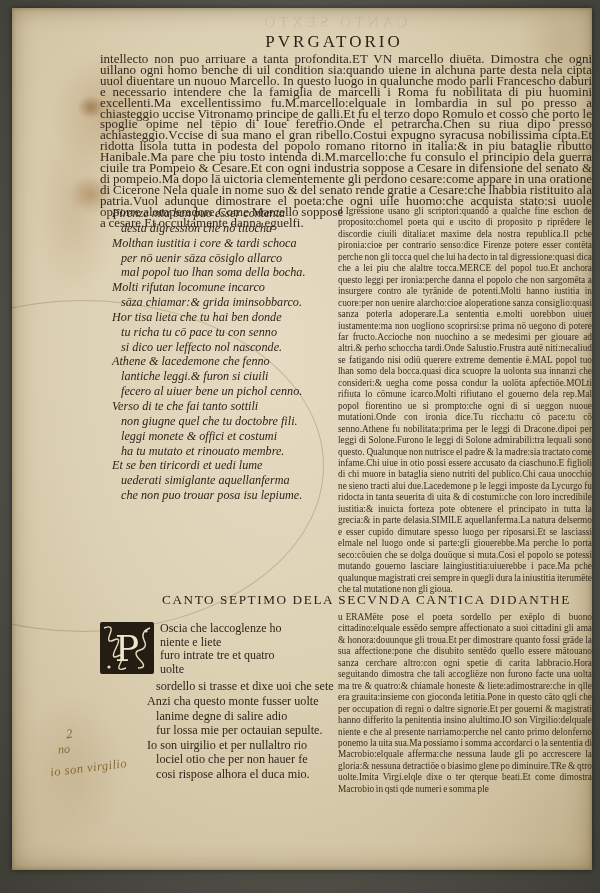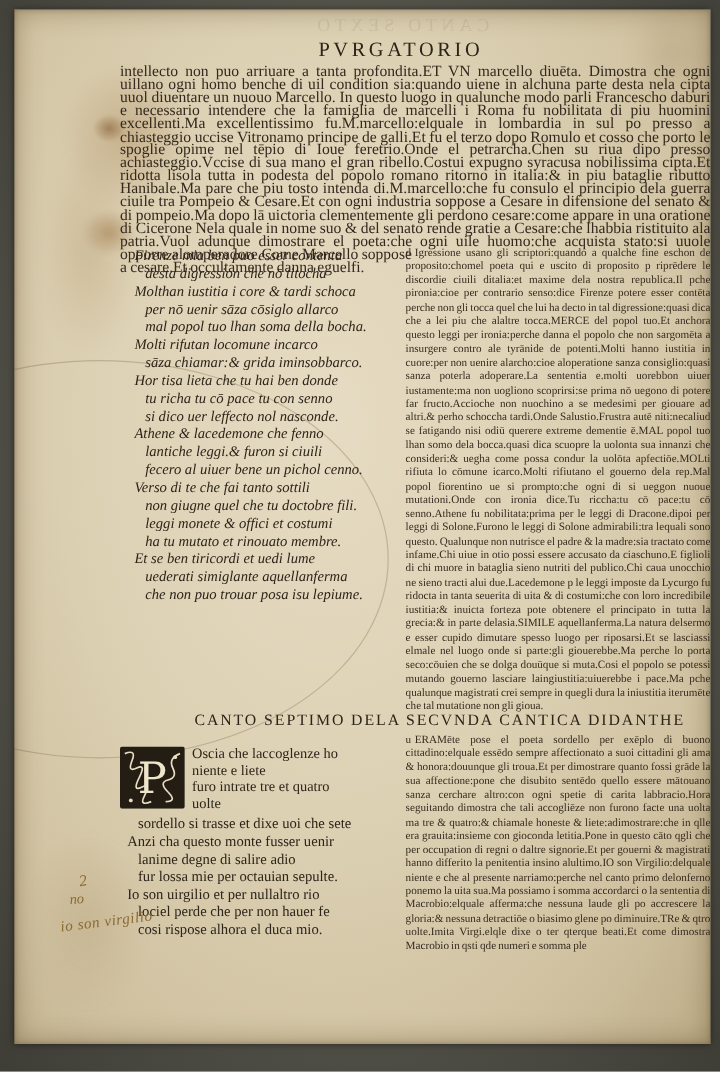--- a/index.html
+++ b/index.html
@@ -49,21 +49,21 @@
   .marker{float:left;margin-right:3px;font-size:9.3px;}
   .canto-heading{
     position:absolute;left:150px;top:584px;width:430px;white-space:nowrap;
     font-size:13.2px;letter-spacing:1.6px;color:#2c2319;
   }
   .cols2{position:absolute;left:88px;top:604px;width:492px;display:flex;}
   .poem2wrap{width:238px;flex:0 0 238px;box-sizing:border-box;padding-top:10px;}
   .openrow{display:flex;}
   .initial{width:54px;height:52px;flex:0 0 54px;margin-right:6px;}
   .openlines .line{font-size:12px;line-height:13.6px;white-space:nowrap;color:#2e251a;}
-  .poem2 .line{font-size:12.2px;line-height:14.6px;white-space:nowrap;color:#2e251a;}
+  .poem2 .line{font-size:12.2px;line-height:14.6px;white-space:nowrap;color:#2e251a;margin-left:41px;}
   .poem2 .line.indent{padding-left:9px;}
   .poem2{margin-top:3px;padding-left:6px;}
   
   .marginalia{position:absolute;left:30px;top:716px;color:#8a6a33;}
   .mg-mark{position:absolute;left:24px;top:2px;font-size:13px;font-style:italic;transform:rotate(-10deg);}
   .mg-no{position:absolute;left:16px;top:18px;font-size:12px;font-style:italic;transform:rotate(-4deg);}
   .mg-note{position:absolute;left:8px;top:34px;width:120px;font-size:12.5px;font-style:italic;transform:rotate(-7deg);letter-spacing:.5px;}
 </style>
 </head>
 <body>
@@ -136,25 +136,25 @@
 
           <div class="line">Oscia che laccoglenze ho</div>
               <div class="line">niente e liete</div>
               <div class="line">furo intrate tre et quatro</div>
               <div class="line">uolte</div>
             </div>
         </div>
         <div class="poem2">
 
         <div class="line indent">sordello si trasse et dixe uoi che sete</div>
-            <div class="line">Anzi cha questo monte fusser uenir</div>
+            <div class="line">Anzi cha questo monte fusser uolte</div>
             <div class="line indent">lanime degne di salire adio</div>
             <div class="line indent">fur lossa mie per octauian sepulte.</div>
             <div class="line">Io son uirgilio et per nullaltro rio</div>
-            <div class="line indent">lociel perde che per non hauer fe</div>
+            <div class="line indent">lociel otio che per non hauer fe</div>
             <div class="line indent">cosi rispose alhora el duca mio.</div>
           </div>
       </div>
       <div class="commcol">
         <div class="para">
           <span class="marker">u</span><span>ERAMēte pose el poeta sordello per exēplo di buono cittadino:elquale essēdo sempre affectionato a suoi cittadini gli ama &amp; honora:douunque gli troua.Et per dimostrare quanto fossi grāde la sua affectione:pone che disubito sentēdo quello essere mātouano sanza cerchare altro:con ogni spetie di carita labbracio.Hora seguitando dimostra che tali accogliēze non furono facte una uolta ma tre &amp; quatro:&amp; chiamale honeste &amp; liete:adimostrare:che in qlle era grauita:insieme con gioconda letitia.Pone in questo cāto qgli che per occupation di regni o daltre signorie.Et per gouerni &amp; magistrati hanno differito la penitentia insino alultimo.IO son Virgilio:delquale niente e che al presente narriamo:perche nel canto primo delonferno ponemo la uita sua.Ma possiamo i somma accordarci o la sententia di Macrobio:elquale afferma:che nessuna laude gli po accrescere la gloria:&amp; nessuna detractiōe o biasimo glene po diminuire.TRe &amp; qtro uolte.Imita Virgi.elqle dixe o ter qterque beati.Et come dimostra Macrobio in qsti qde numeri e somma ple</span>
         </div>
       </div>
     </div>
 

